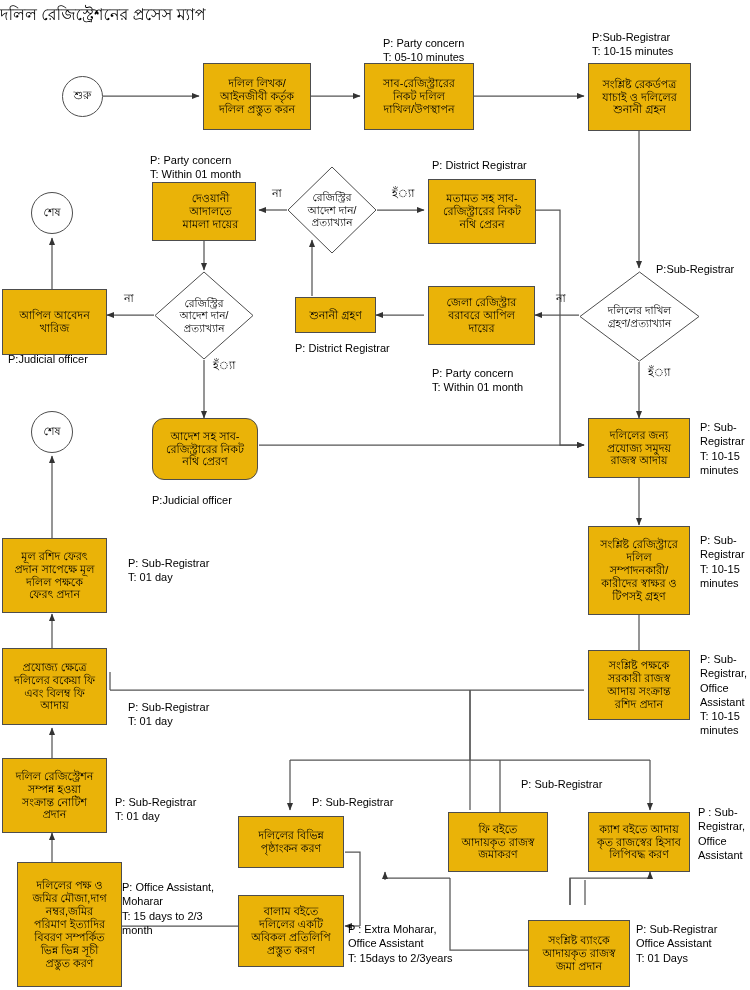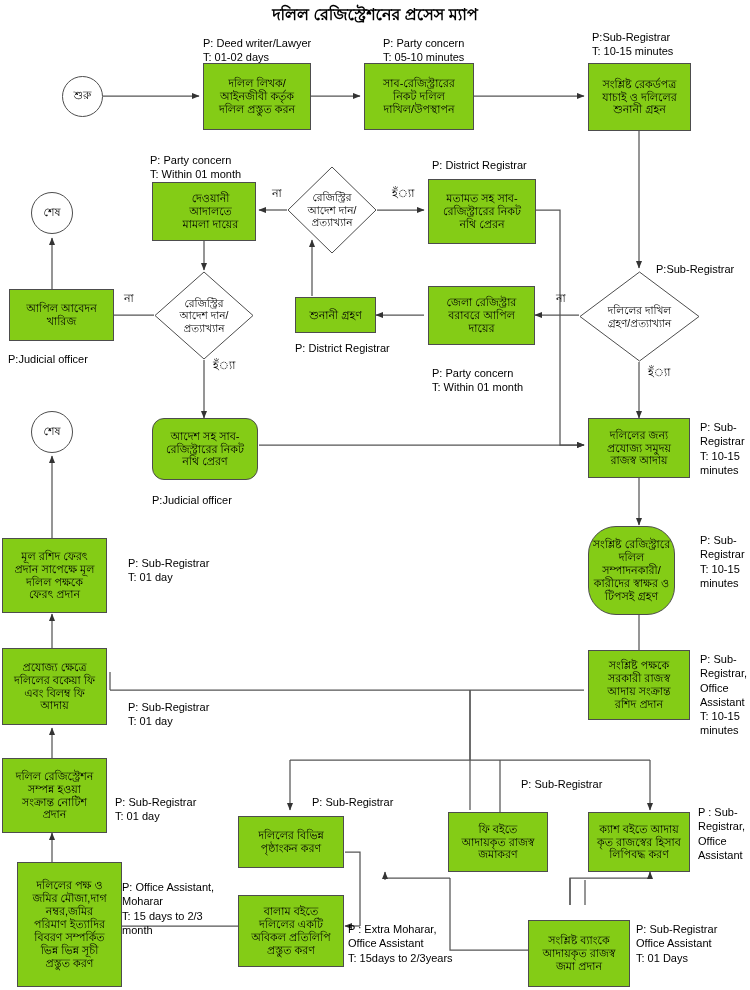--- a/index.html
+++ b/index.html
@@ -5,21 +5,21 @@
   html,body{margin:0;padding:0;background:#ffffff;}
   body{
     width:750px;height:990px;overflow:hidden;
     font-family:"Liberation Sans","DejaVu Sans",sans-serif;
     color:#000;
   }
   #stage{position:relative;width:750px;height:990px;}
   svg#wires{position:absolute;left:0;top:0;width:750px;height:990px;}
   .node{
     position:absolute;box-sizing:border-box;
-    border:1px solid #4d4d4d;background:#84cc16;
+    border:1px solid #4d4d4d;background:#eab308;
     display:flex;align-items:center;justify-content:center;
     text-align:center;line-height:1.18;
     font-size:11px;padding:2px 3px;
   }
   .term{
     position:absolute;box-sizing:border-box;
     border:1px solid #4d4d4d;background:#fff;border-radius:50%;
     display:flex;align-items:center;justify-content:center;
     text-align:center;font-size:11px;
   }
@@ -29,22 +29,22 @@
     display:flex;align-items:center;justify-content:center;
     text-align:center;font-size:10.5px;line-height:1.18;
     box-sizing:border-box;padding:0 8px;
   }
   .ann{
     position:absolute;font-size:11px;line-height:1.3;
     white-space:pre-line;text-align:left;color:#000;
   }
   .ybl{position:absolute;font-size:11px;line-height:1;}
   #title{
-    position:absolute;left:0;top:2px;width:750px;text-align:center;
-    font-size:16px;font-weight:bold;
+    position:absolute;left:0;top:2px;width:750px;text-align:left;
+    font-size:16px;font-weight:normal;
   }
 </style>
 </head>
 <body>
 
 <div id="stage">
 
   <div id="title">দলিল রেজিস্ট্রেশনের প্রসেস ম্যাপ</div>
 
   <svg id="wires" viewBox="0 0 750 990">
@@ -159,21 +159,21 @@
     <span style="white-space: pre-line;">দেওয়ানী আদালতে
 মামলা দায়ের</span>
   </div>
 
   <div class="node" style="left:428px;top:179px;width:108px;height:65px;">
     <span style="white-space: pre-line;">মতামত সহ সাব-
 রেজিস্ট্রারের নিকট
 নথি প্রেরন</span>
   </div>
 
-  <div class="node" style="left:9px;top:289px;width:105px;height:52px;">
+  <div class="node" style="left:2px;top:289px;width:105px;height:66px;">
     <span style="white-space: pre-line;">আপিল আবেদন
 খারিজ</span>
   </div>
 
   <div class="node" style="left:295px;top:297px;width:81px;height:36px;">
     <span style="white-space: pre-line;">শুনানী গ্রহণ</span>
   </div>
 
   <div class="node" style="left:428px;top:286px;width:107px;height:59px;">
     <span style="white-space: pre-line;">জেলা রেজিস্ট্রার
@@ -186,21 +186,21 @@
 রেজিস্ট্রারের নিকট
 নথি প্রেরণ</span>
   </div>
 
   <div class="node" style="left:588px;top:418px;width:102px;height:60px;">
     <span style="white-space: pre-line;">দলিলের জন্য
 প্রযোজ্য সমুদয়
 রাজস্ব আদায়</span>
   </div>
 
-  <div class="node" style="left:588px;top:526px;width:87px;height:89px;border-radius:28px;">
+  <div class="node" style="left:588px;top:526px;width:102px;height:89px;">
     <span style="white-space: pre-line;">সংশ্লিষ্ট রেজিস্ট্রারে
 দলিল
 সম্পাদনকারী/
 কারীদের স্বাক্ষর ও
 টিপসই গ্রহণ</span>
   </div>
 
   <div class="node" style="left:2px;top:538px;width:105px;height:75px;">
     <span style="white-space: pre-line;">মূল রশিদ ফেরৎ
 প্রদান সাপেক্ষে মূল
@@ -288,22 +288,20 @@
   </div>
 
   <div class="diamond" style="left:579px;top:271px;width:121px;height:91px;">
     <svg width="121" height="91" viewBox="0 0 121 91">
       <polygon points="60.5,1 120,45.5 60.5,90 1,45.5" fill="#fff" stroke="#4d4d4d" stroke-width="1"></polygon>
     </svg>
     <div class="dlabel" style="white-space: pre-line;">দলিলের দাখিল
 গ্রহণ/প্রত্যাখ্যান</div>
   </div>
 
-  <div class="ann" style="left: 203px; top: 36px; white-space: pre-line;">P: Deed writer/Lawyer
-T: 01-02 days</div>
   <div class="ann" style="left: 383px; top: 36px; white-space: pre-line;">P: Party concern
 T: 05-10 minutes</div>
   <div class="ann" style="left: 592px; top: 30px; white-space: pre-line;">P:Sub-Registrar
 T: 10-15 minutes</div>
   <div class="ann" style="left: 150px; top: 153px; white-space: pre-line;">P: Party concern
 T: Within 01 month</div>
   <div class="ann" style="left: 432px; top: 158px; white-space: pre-line;">P: District Registrar</div>
   <div class="ann" style="left: 656px; top: 262px; white-space: pre-line;">P:Sub-Registrar</div>
   <div class="ann" style="left: 8px; top: 352px; white-space: pre-line;">P:Judicial officer</div>
   <div class="ann" style="left: 295px; top: 341px; white-space: pre-line;">P: District Registrar</div>

